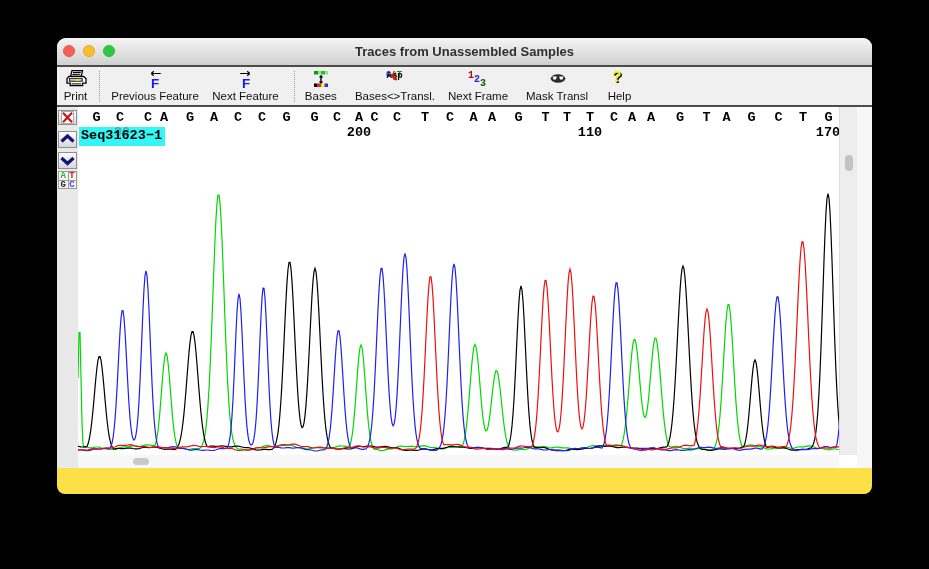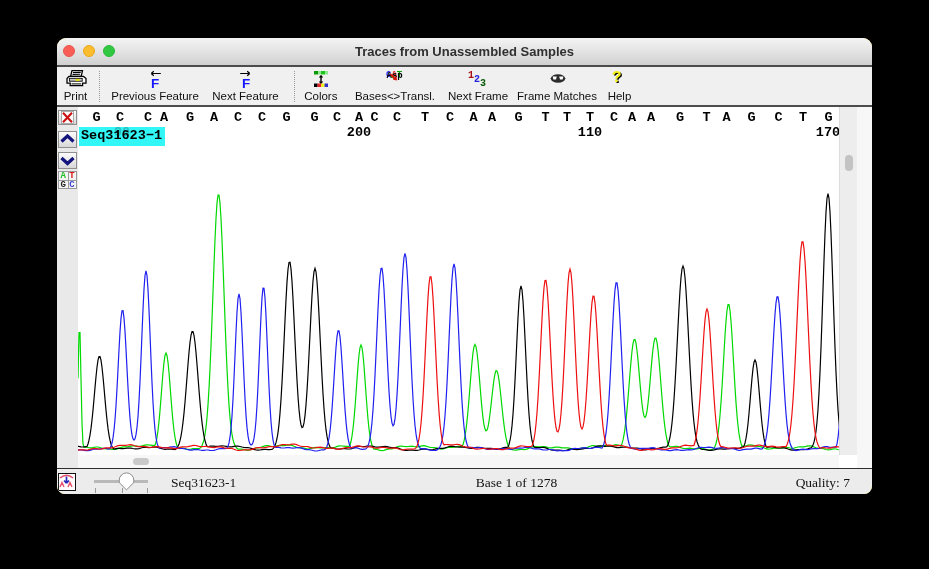--- a/index.html
+++ b/index.html
@@ -48,24 +48,24 @@
     <div class="tlight" style="left:26.4px;background:#fbbd2e;border:1px solid #eba81c;"></div>
     <div class="tlight" style="left:46.4px;background:#2fc840;border:1px solid #2bb83a;"></div>
     <div id="title">Traces from Unassembled Samples</div>
   </div>
   <div id="toolbar">
     <div class="sep" style="left:42px"></div>
     <div class="sep" style="left:236.5px"></div>
     <span class="tl" style="left:18.5px">Print</span>
       <span class="tl" style="left:98.0px">Previous Feature</span>
       <span class="tl" style="left:188.5px">Next Feature</span>
-      <span class="tl" style="left:263.8px">Colors</span>
+      <span class="tl" style="left:263.8px">Bases</span>
       <span class="tl" style="left:338px">Bases&lt;&gt;Transl.</span>
       <span class="tl" style="left:421.0px">Next Frame</span>
-      <span class="tl" style="left:500.0px">Frame Matches</span>
+      <span class="tl" style="left:500.0px">Mask Transl</span>
       <span class="tl" style="left:562.5px">Help</span>
     <div class="abs" style="left:9px;top:3.5px;width:20px;height:16px;">
       <svg width="21" height="17" viewBox="0 0 21 17">
         <polygon points="6,0.7 16.5,0.7 15.2,6.4 4.6,6.4" fill="#fff" stroke="#000" stroke-width="1.3"></polygon>
         <line x1="7" y1="2.5" x2="14.7" y2="2.4" stroke="#000" stroke-width="1.1"></line>
         <line x1="6.5" y1="4.4" x2="14.2" y2="4.3" stroke="#000" stroke-width="1.1"></line>
         <polygon points="3,6.4 17.5,6.4 20,8.6 20,13.2 16.6,13.2 16.6,15.6 4.2,15.6 4.2,13.2 1,13.2 1,8.6" fill="#fff" stroke="#000" stroke-width="1.3"></polygon>
         <rect x="3.4" y="8.3" width="12.8" height="2.9" fill="#c9c9c9" stroke="#000" stroke-width="0.9"></rect>
         <rect x="9.6" y="8.9" width="4" height="2" fill="#ece400"></rect>
         <line x1="5.5" y1="13.9" x2="15.2" y2="13.9" stroke="#000" stroke-width="1"></line>
@@ -195,32 +195,13 @@
 <polyline fill="none" stroke="#ee1010" stroke-width="1.2" points="0,343.2 2,342.9 4,342.8 6,342.9 8,343.1 10,342.9 12,342.4 14,341.8 16,341.5 18,341.6 20,341.9 22,342.1 24,341.8 26,341.3 28,340.9 30,340.8 32,340.9 34,340.9 36,340.3 38,339.5 40,338.7 42,338.3 44,338.3 46,338.4 48,338.3 50,338.0 52,337.7 54,337.9 56,338.5 58,339.2 60,339.7 62,339.7 64,339.5 66,339.4 68,339.8 70,340.2 72,340.4 74,340.2 76,339.8 78,339.5 80,339.7 82,340.2 84,340.7 86,340.9 88,340.8 90,340.6 92,340.8 94,341.2 96,341.7 98,341.6 100,341.1 102,340.4 104,339.9 106,339.8 108,339.9 110,339.7 112,339.2 114,338.6 116,338.3 118,338.5 120,339.1 122,339.5 124,339.7 126,339.5 128,339.4 130,339.6 132,340.1 134,340.5 136,340.6 138,340.2 140,339.8 142,339.8 144,340.2 146,340.9 148,341.2 150,341.3 152,341.3 154,341.5 156,342.2 158,343.0 160,343.5 162,343.5 164,343.2 166,342.8 168,342.8 170,342.9 172,342.9 174,342.4 176,341.6 178,340.9 180,340.5 182,340.6 184,340.8 186,340.7 188,340.3 190,339.8 192,339.5 194,339.6 196,339.8 198,339.7 200,339.1 202,338.3 204,337.7 206,337.5 208,337.7 210,337.8 212,337.6 214,337.2 216,337.1 218,337.4 220,338.2 222,339.0 224,339.4 226,339.5 228,339.5 230,339.7 232,340.3 234,340.8 236,341.0 238,340.7 240,340.3 242,340.2 244,340.4 246,340.9 248,341.3 250,341.3 252,341.1 254,341.0 256,341.3 258,341.9 260,342.3 262,342.2 264,341.6 266,341.0 268,340.7 270,340.7 272,340.7 274,340.4 276,339.7 278,339.1 280,338.9 282,339.1 284,339.6 286,340.0 288,340.0 290,339.8 292,339.8 294,340.2 296,340.8 298,341.1 300,341.1 302,340.6 304,340.3 306,340.3 308,340.7 310,341.1 312,341.3 314,341.1 316,340.9 318,341.2 320,341.8 322,342.5 324,342.9 326,342.7 328,342.3 330,342.0 332,342.0 334,342.1 335,342.1 336,342.0 337,341.7 338,340.9 339,339.0 340,336.1 341,331.8 342,325.5 343,316.7 344,304.9 345,289.8 346,271.7 347,251.3 348,229.7 349,208.8 350,190.6 351,177.1 352,169.9 353,169.9 354,177.1 355,190.6 356,208.8 357,229.7 358,251.3 359,271.7 360,289.8 361,304.9 362,316.7 363,325.5 364,331.8 365,336.1 366,337.8 367,337.6 368,337.5 369,337.5 370,337.6 371,337.7 372,337.8 373,337.9 375,337.8 377,337.5 379,337.3 381,337.6 383,338.4 385,339.2 387,339.9 389,340.1 391,340.2 393,340.5 395,341.1 397,341.8 399,342.2 401,342.0 403,341.6 405,341.3 407,341.5 409,341.9 411,342.2 413,342.1 415,341.8 417,341.6 419,341.7 421,342.2 423,342.7 425,342.7 427,342.2 429,341.6 431,341.2 433,341.1 435,341.1 437,340.8 439,340.1 441,339.4 443,338.9 445,339.0 447,339.3 449,339.7 450,339.7 451,339.6 452,339.5 453,339.4 454,339.1 455,336.3 456,332.1 457,326.0 458,317.3 459,305.7 460,291.0 461,273.3 462,253.3 463,232.2 464,211.7 465,193.9 466,180.6 467,173.5 468,173.4 469,180.3 470,193.3 471,210.9 472,231.1 473,251.9 474,271.6 475,288.8 476,302.8 477,313.4 478,320.5 479,324.3 480,324.9 481,322.2 482,316.3 483,306.8 484,293.6 485,276.9 486,257.2 487,235.5 488,213.5 489,193.2 490,176.6 491,165.8 492,162.0 493,165.8 494,176.6 495,193.1 496,213.4 497,235.4 498,257.0 499,276.6 500,293.2 501,306.0 502,315.0 503,320.3 504,321.9 505,319.9 506,314.5 507,305.5 508,293.2 509,277.8 510,260.1 511,241.3 512,223.1 513,207.2 514,195.4 515,189.2 516,189.3 517,195.8 518,207.8 519,224.0 520,242.6 521,261.8 522,279.9 523,296.0 524,309.4 525,319.9 526,327.7 527,333.3 528,337.2 529,338.4 530,338.2 531,338.1 532,338.2 533,338.3 534,338.5 535,338.7 536,338.8 538,338.9 540,338.6 542,338.3 544,338.5 546,339.2 548,340.1 550,340.7 552,341.0 554,341.2 556,341.5 558,342.1 560,342.9 562,343.3 564,343.3 566,342.8 568,342.4 570,342.4 572,342.6 574,342.8 576,342.6 578,342.1 580,341.6 582,341.6 584,341.9 586,342.3 588,342.3 590,341.9 592,341.3 594,340.9 596,340.8 598,340.8 600,340.5 602,339.9 604,339.0 606,338.4 608,338.2 610,338.5 611,338.6 612,338.7 613,338.8 614,338.7 615,338.6 616,338.2 617,335.0 618,330.3 619,323.8 620,315.0 621,303.8 622,290.1 623,274.5 624,257.6 625,240.7 626,225.3 627,212.9 628,204.8 629,202.0 630,204.8 631,212.9 632,225.3 633,240.7 634,257.6 635,274.5 636,290.1 637,303.8 638,315.0 639,323.8 640,330.3 641,335.0 642,338.2 643,339.6 644,339.6 645,339.8 646,340.0 647,340.3 648,340.7 649,340.9 650,341.1 652,341.2 654,341.0 656,340.8 658,340.9 660,341.2 662,341.4 664,341.0 666,340.3 668,339.5 670,339.1 672,339.1 674,339.2 676,339.1 678,338.6 680,338.2 682,338.2 684,338.6 686,339.2 688,339.6 690,339.6 692,339.3 694,339.2 696,339.4 698,339.9 700,340.2 702,340.1 703,339.9 704,339.7 705,339.6 706,339.5 707,339.6 708,339.8 709,337.8 710,334.9 711,330.8 712,324.9 713,317.0 714,306.5 715,293.2 716,277.0 717,258.0 718,236.8 719,214.4 720,192.1 721,171.4 722,154.0 723,141.4 724,134.8 725,134.8 726,141.4 727,154.0 728,171.4 729,192.1 730,214.4 731,236.8 732,258.0 733,277.0 734,293.2 735,306.5 736,317.0 737,324.9 738,330.8 739,334.9 740,337.8 741,339.8 742,341.1 743,341.0 744,340.8 745,340.7 746,340.7 747,340.9 748,341.0 750,341.2 752,341.1 754,340.6 756,340.0 758,339.7 760,339.8 762,339.8 763,339.7"></polyline>
     </svg>
     <div id="vsb">
         <div class="thumb"></div>
       </div>
     <div id="rightcol"></div>
     <div id="hsb">
         <div class="thumb"></div>
       </div>
   </div>
-  <div id="statusbar">
-    <div class="abs" style="left:1px;top:3.5px;width:18px;height:18px;background:#fff;border:1.5px solid #111;box-sizing:border-box;">
-      <svg width="15" height="15" viewBox="0 0 15 15">
-        <path d="M 1 4 Q 7.5 -1.5 14 4" stroke="#e8506e" stroke-width="1.6" fill="none"></path>
-        <path d="M 1 13 L 3 8.5 L 5 13 M 9 13 L 11 8.5 L 13 13" stroke="#e8506e" stroke-width="1.4" fill="none"></path>
-        <path d="M 7.5 2.6 L 7.5 9.2 M 7.5 9.2 l -2.4 -2.7 M 7.5 9.2 l 2.4 -2.7" stroke="#2a2ab8" stroke-width="1.7" fill="none"></path>
-      </svg>
-    </div>
-    <div class="abs" style="left:37px;top:10.5px;width:54px;height:3px;background:#b9b9b9;"></div>
-    <div class="abs" style="left:38px;top:19px;width:0;height:5px;border-left:1px solid #999;"></div>
-    <div class="abs" style="left:64.5px;top:19px;width:0;height:5px;border-left:1px solid #999;"></div>
-    <div class="abs" style="left:90px;top:19px;width:0;height:5px;border-left:1px solid #999;"></div>
-    <svg class="abs" style="left:61px;top:3px;" width="17" height="19" viewBox="0 0 17 19">
-      <path d="M 1.2 8.2 A 7.3 7.3 0 0 1 15.8 8.2 L 15.8 9.0 Q 15.8 10.6 14.6 11.8 L 8.5 17.9 L 2.4 11.8 Q 1.2 10.6 1.2 9.0 Z" fill="#fff" stroke="#8a8a8a" stroke-width="1"></path>
-    </svg>
-    <span class="abs" style="left:114px;top:6px;">Seq31623-1</span>
-    <span class="abs" style="left:0;top:6px;width:100%;text-align:center;"><span style="margin-left:104px">Base 1 of 1278</span></span>
-    <span class="abs" style="right:22px;top:6px;">Quality: 7</span>
-  </div>
 </div>
 
 </body></html>

